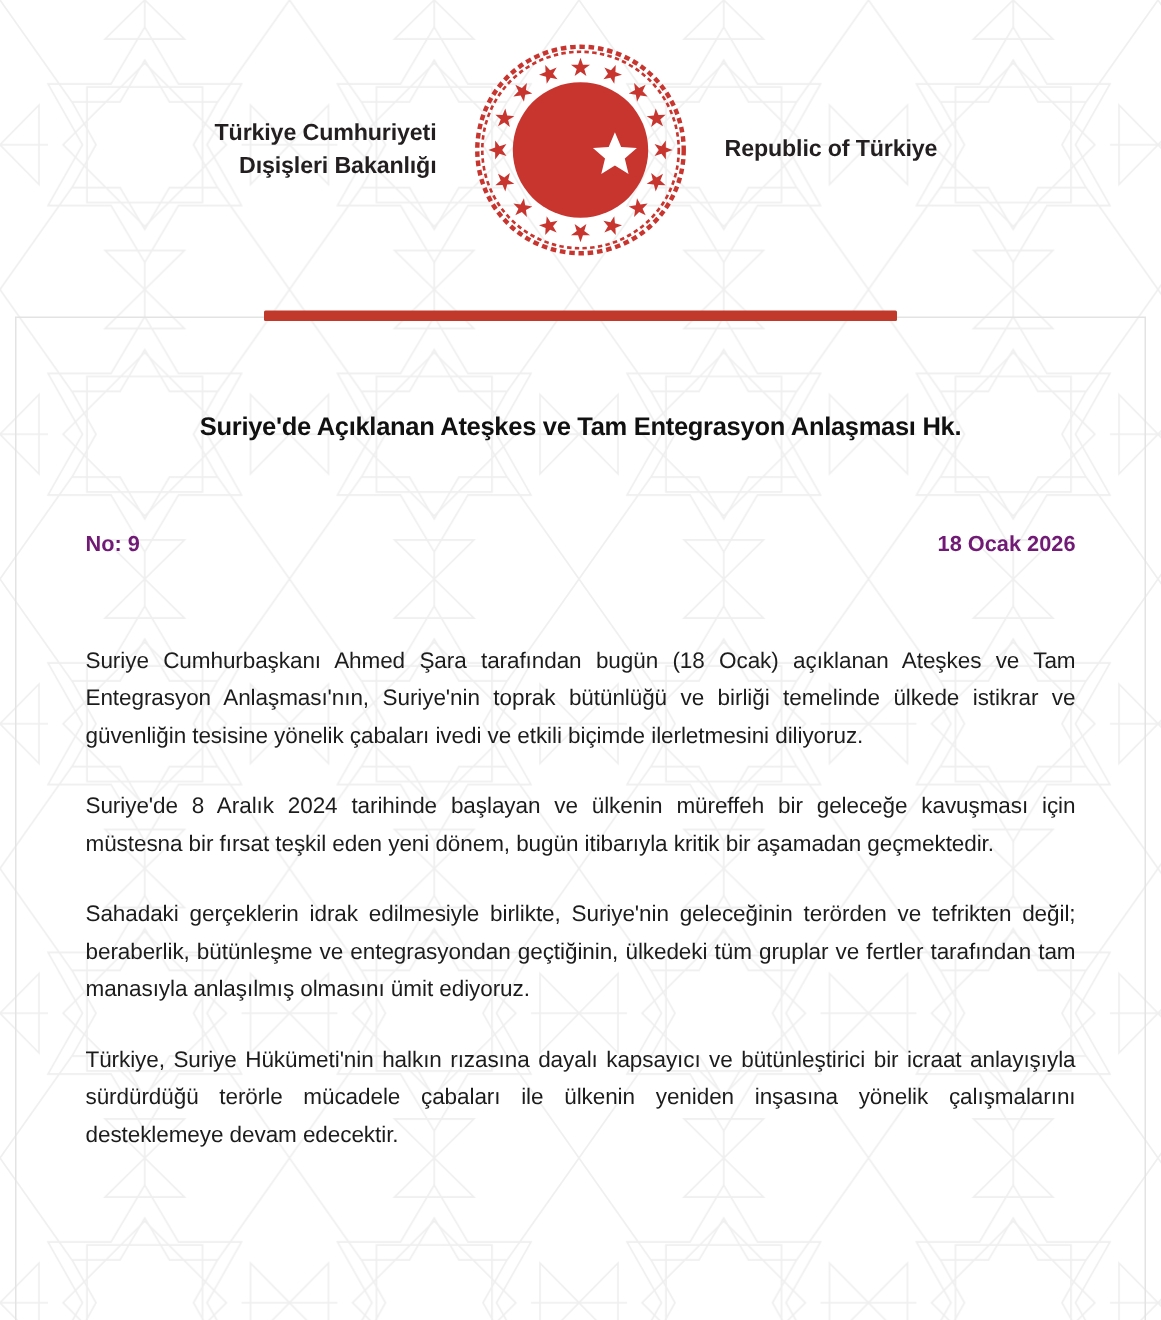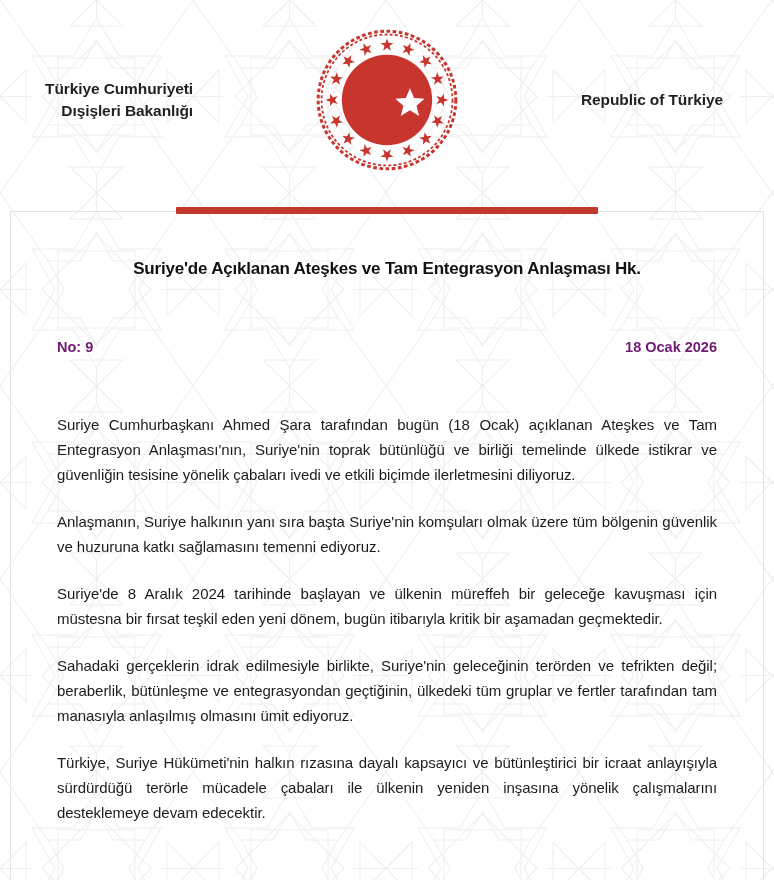--- a/index.html
+++ b/index.html
@@ -28,21 +28,21 @@
     pointer-events: none;
   }
 
   
   #header {
     position: relative;
     z-index: 2;
     height: 200px;
     display: flex;
     align-items: center;
-    justify-content: space-between;
+    justify-content: center;
     gap: 0px;
   }
 
   #header-left {
     width: 215px;
     text-align: right;
     padding-right: 22px;
     font-size: 15.5px;
     line-height: 1.42;
     font-weight: 600;
@@ -103,21 +103,21 @@
   #content {
     position: absolute;
     top: 211px;
     left: 10px;
     width: 754px;
     z-index: 2;
     padding: 0 43px;
   }
 
   #doc-title {
-    margin-top: 48px;
+    margin-top: 64px;
     text-align: center;
     font-size: 17px;
     font-weight: bold;
     color: #111;
     letter-spacing: -0.2px;
   }
 
   #meta-row {
     margin-top: 60px;
     display: flex;
@@ -264,19 +264,18 @@
 
   <div id="doc-title">Suriye'de Açıklanan Ateşkes ve Tam Entegrasyon Anlaşması Hk.</div>
 
   <div id="meta-row">
     <div>No: 9</div>
     <div>18 Ocak 2026</div>
   </div>
 
   <div id="body-text">
     <p class="para">Suriye Cumhurbaşkanı Ahmed Şara tarafından bugün (18 Ocak) açıklanan Ateşkes ve Tam Entegrasyon Anlaşması'nın, Suriye'nin toprak bütünlüğü ve birliği temelinde ülkede istikrar ve güvenliğin tesisine yönelik çabaları ivedi ve etkili biçimde ilerletmesini diliyoruz.</p>
-    <p class="para">Anlaşmanın, Suriye halkının yanı sıra başta Suriye'nin komşuları olmak üzere tüm bölgenin güvenlik ve huzuruna katkı sağlamasını temenni ediyoruz.</p>
     <p class="para">Suriye'de 8 Aralık 2024 tarihinde başlayan ve ülkenin müreffeh bir geleceğe kavuşması için müstesna bir fırsat teşkil eden yeni dönem, bugün itibarıyla kritik bir aşamadan geçmektedir.</p>
     <p class="para">Sahadaki gerçeklerin idrak edilmesiyle birlikte, Suriye'nin geleceğinin terörden ve tefrikten değil; beraberlik, bütünleşme ve entegrasyondan geçtiğinin, ülkedeki tüm gruplar ve fertler tarafından tam manasıyla anlaşılmış olmasını ümit ediyoruz.</p>
     <p class="para">Türkiye, Suriye Hükümeti'nin halkın rızasına dayalı kapsayıcı ve bütünleştirici bir icraat anlayışıyla sürdürdüğü terörle mücadele çabaları ile ülkenin yeniden inşasına yönelik çalışmalarını desteklemeye devam edecektir.</p>
   </div>
 
 </div>
 
 </body></html>

